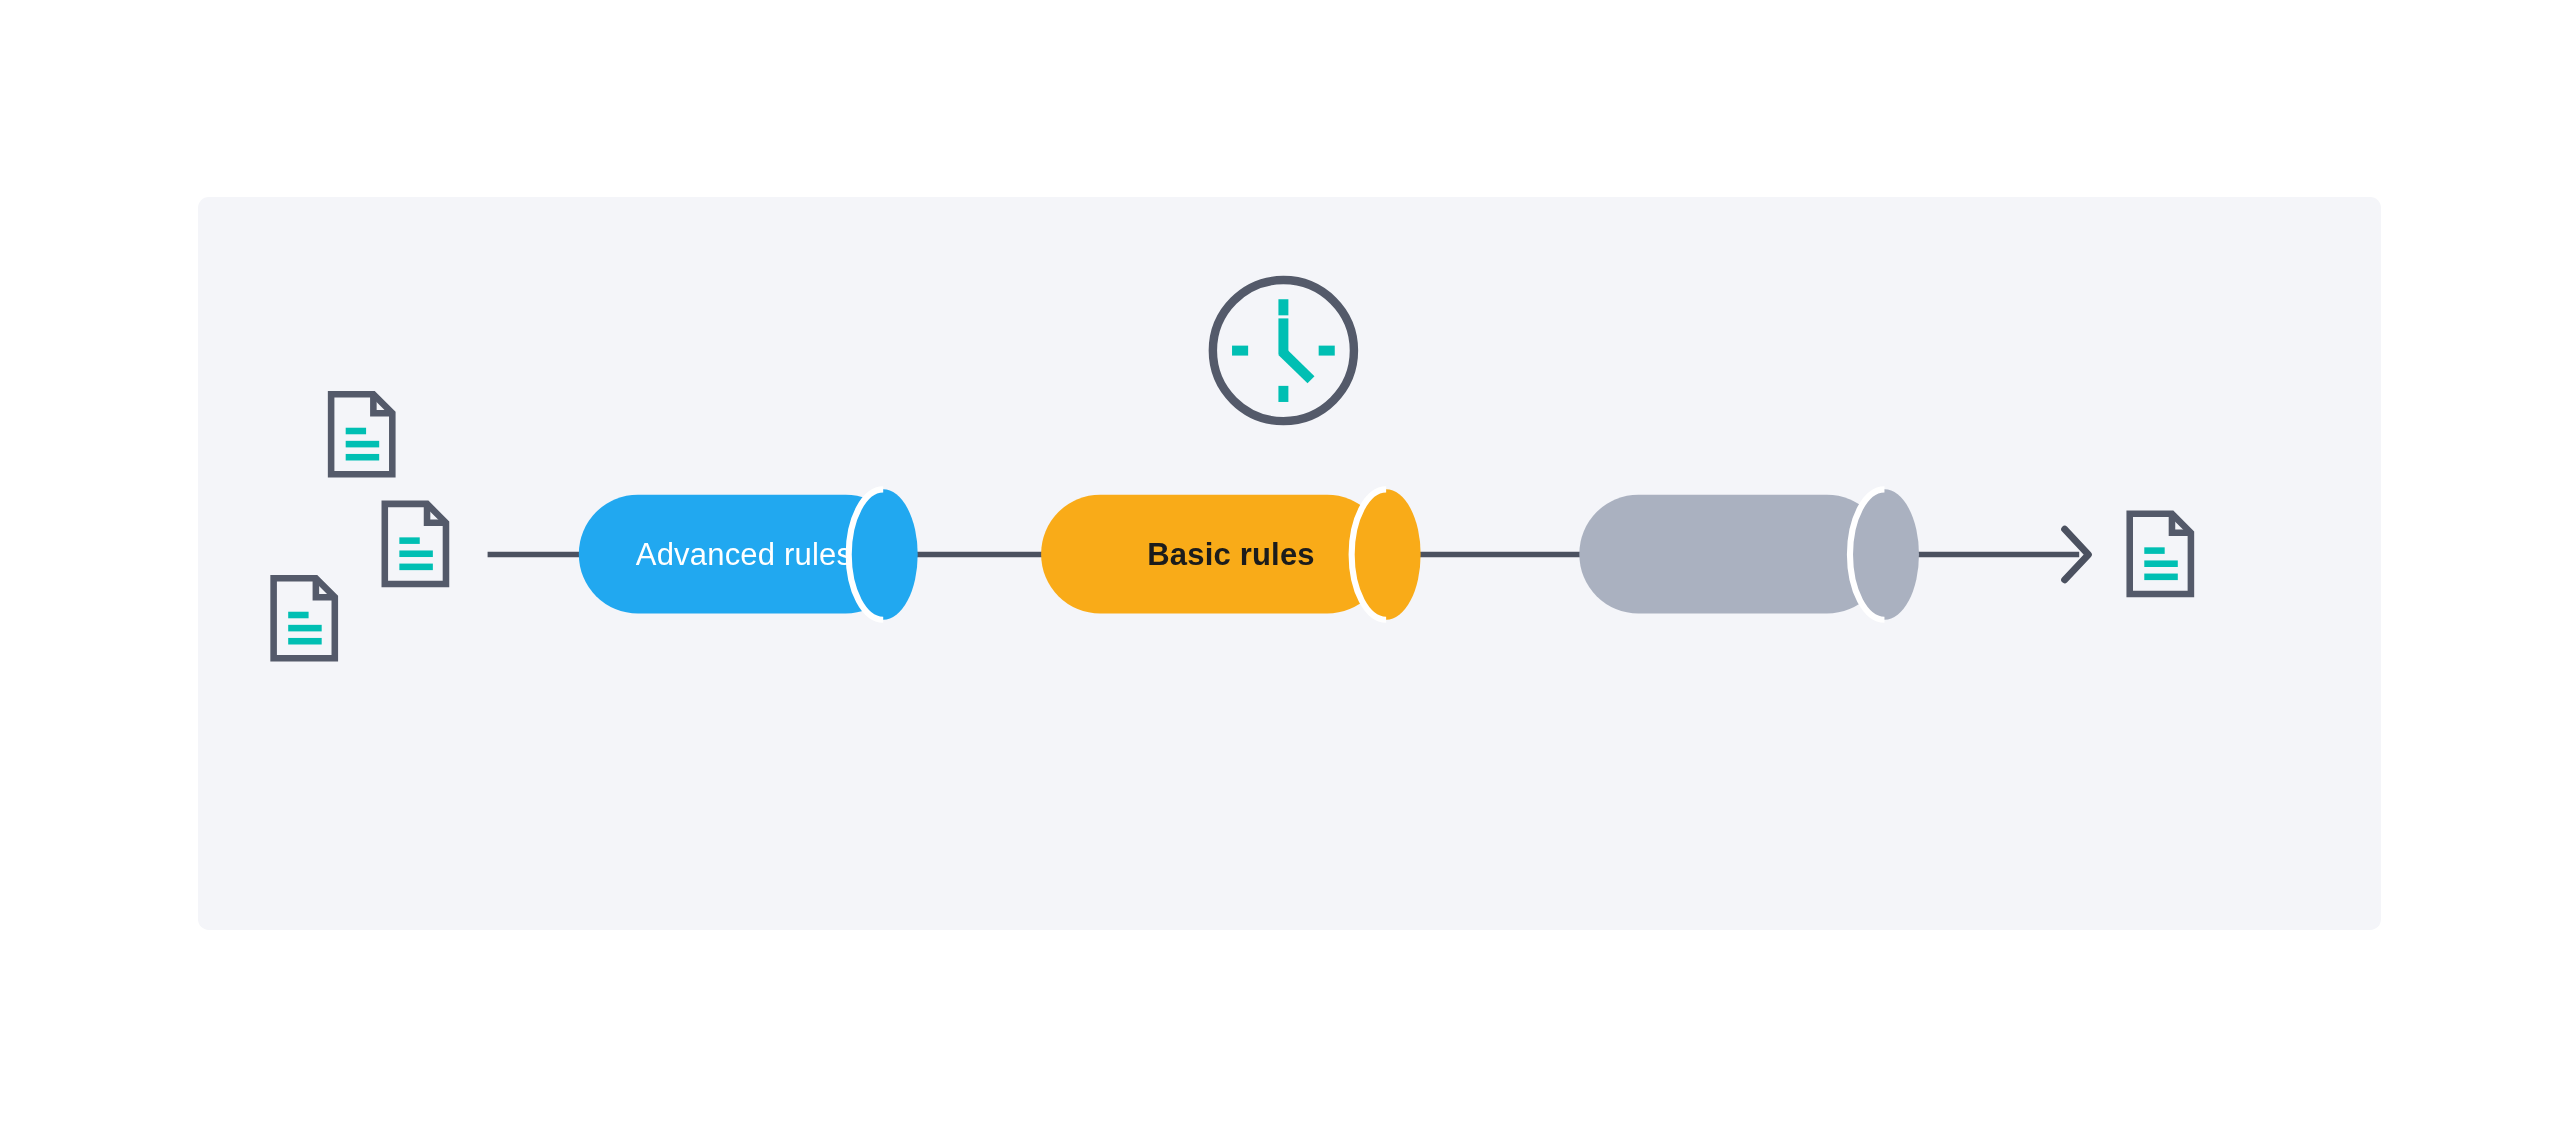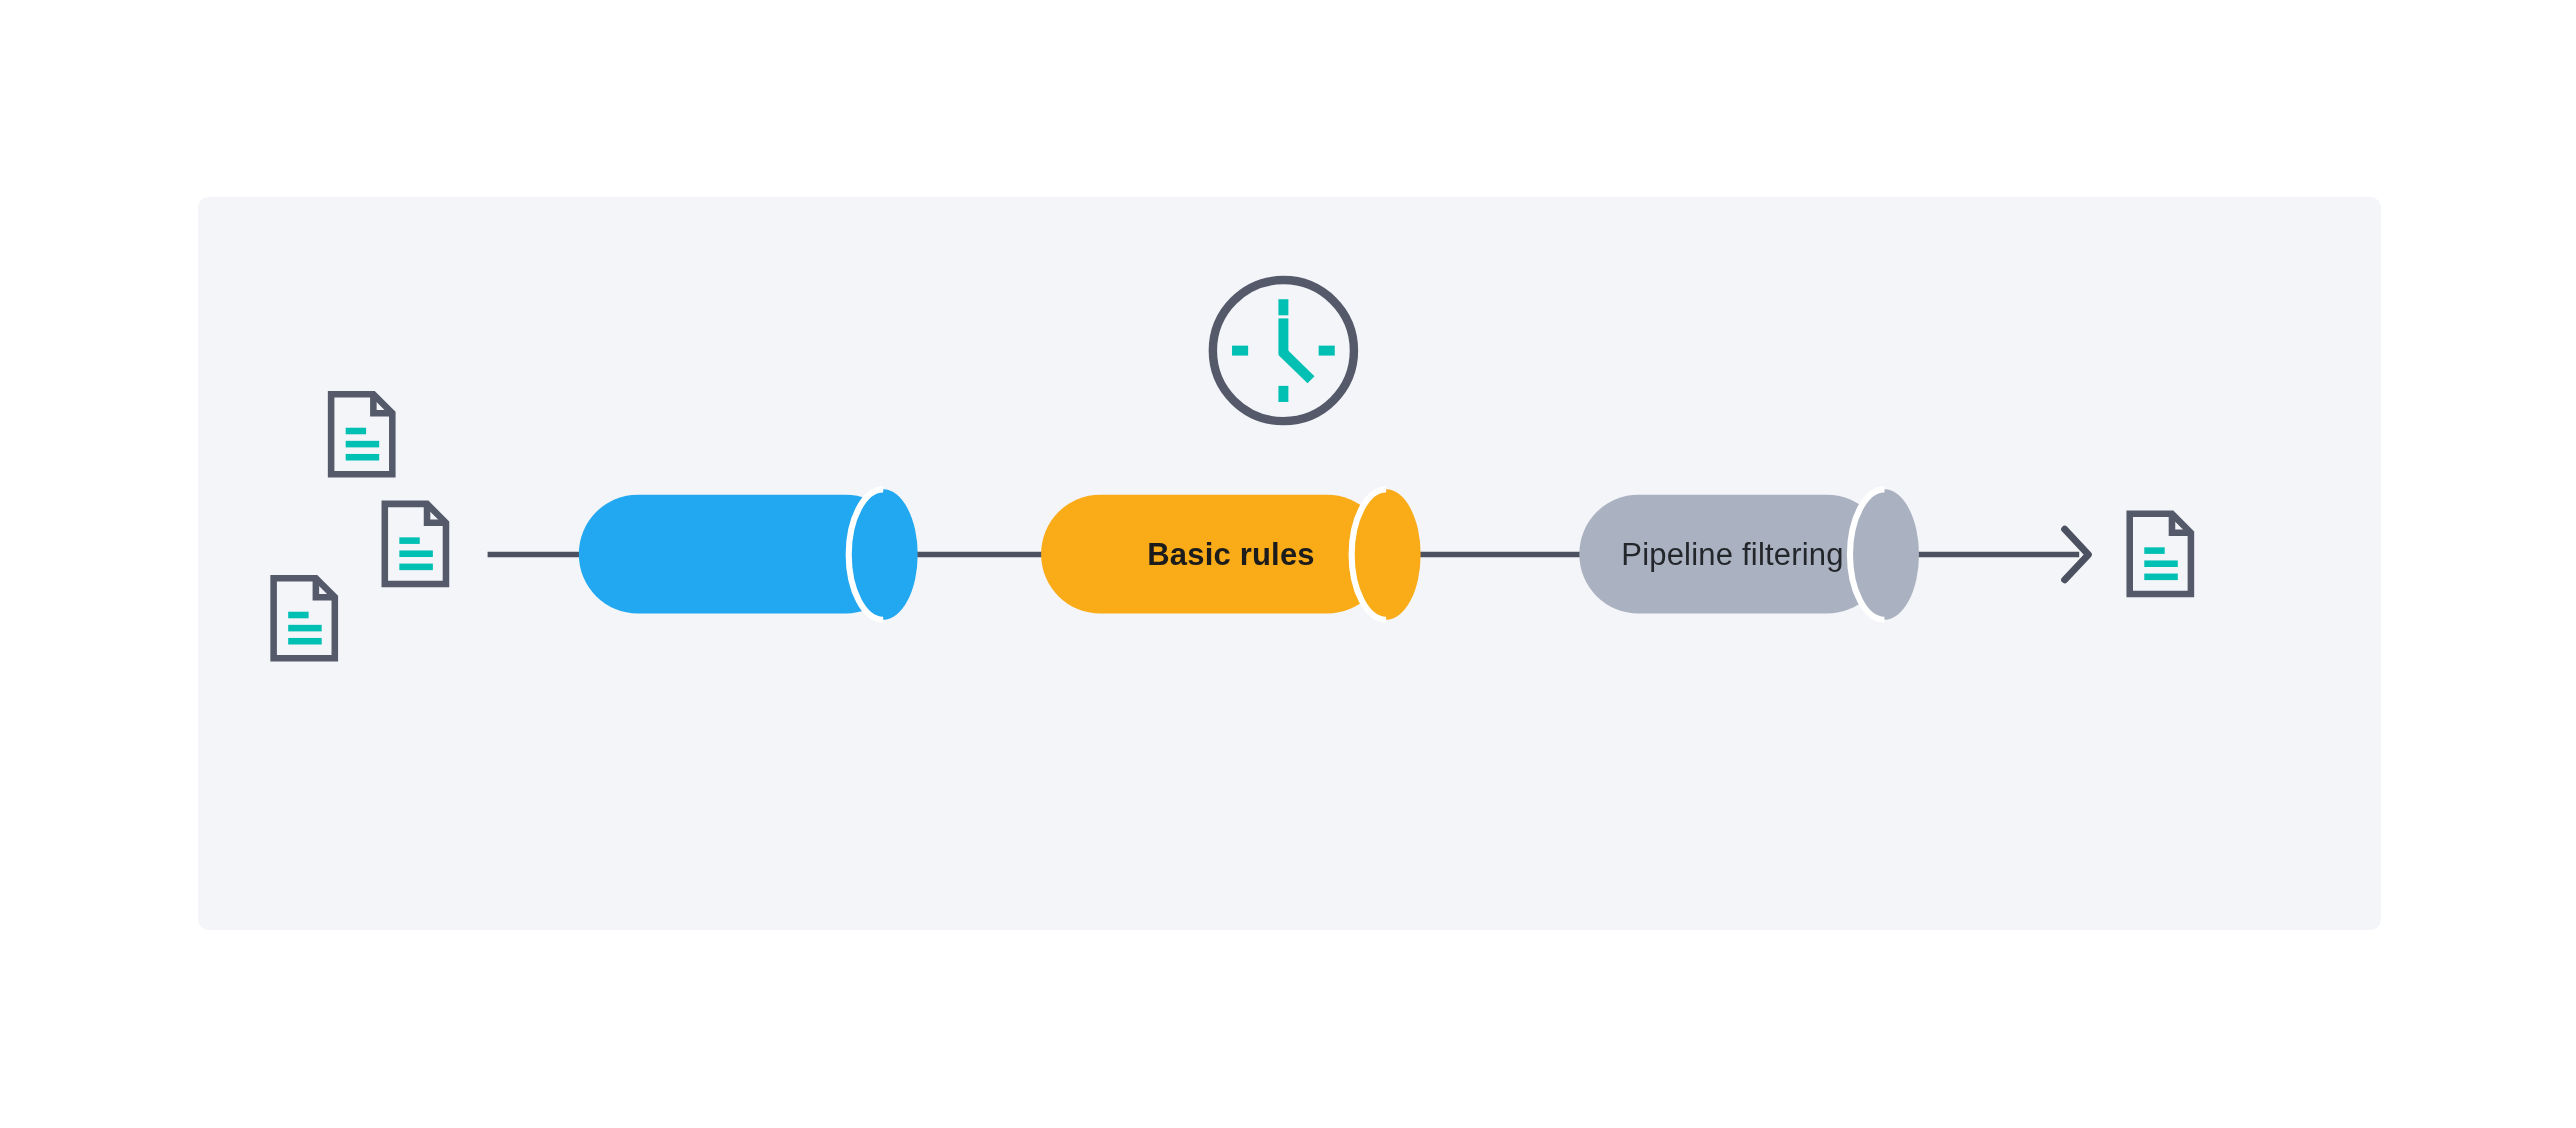--- a/index.html
+++ b/index.html
@@ -155,19 +155,19 @@
 
       <g>
         <g transform="translate(2776,668) scale(0.95)">
           <use href="#doc-glyph"></use>
         </g>
       </g>
 
     </svg>
   </div>
 
+  <div class="node-label" id="label-advanced">Advanced rules</div>
 
   <div class="node-label" id="label-basic">Basic rules</div>
 
-  <div class="node-label" id="label-pipeline">Pipeline filtering</div>
 
 </div>
 
 
 </body></html>

